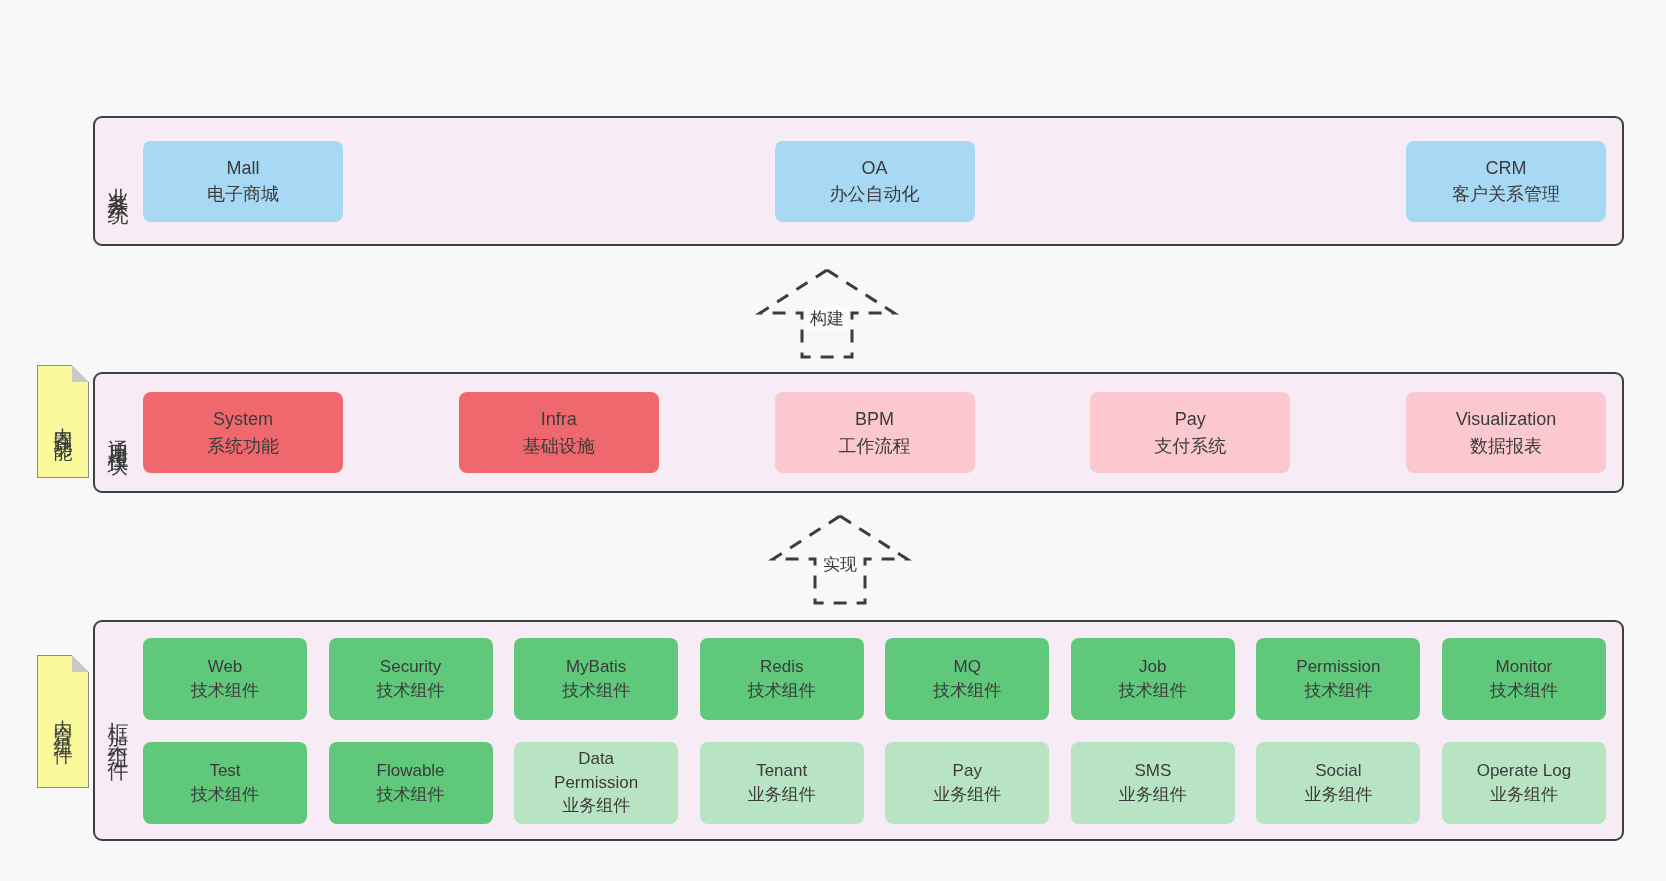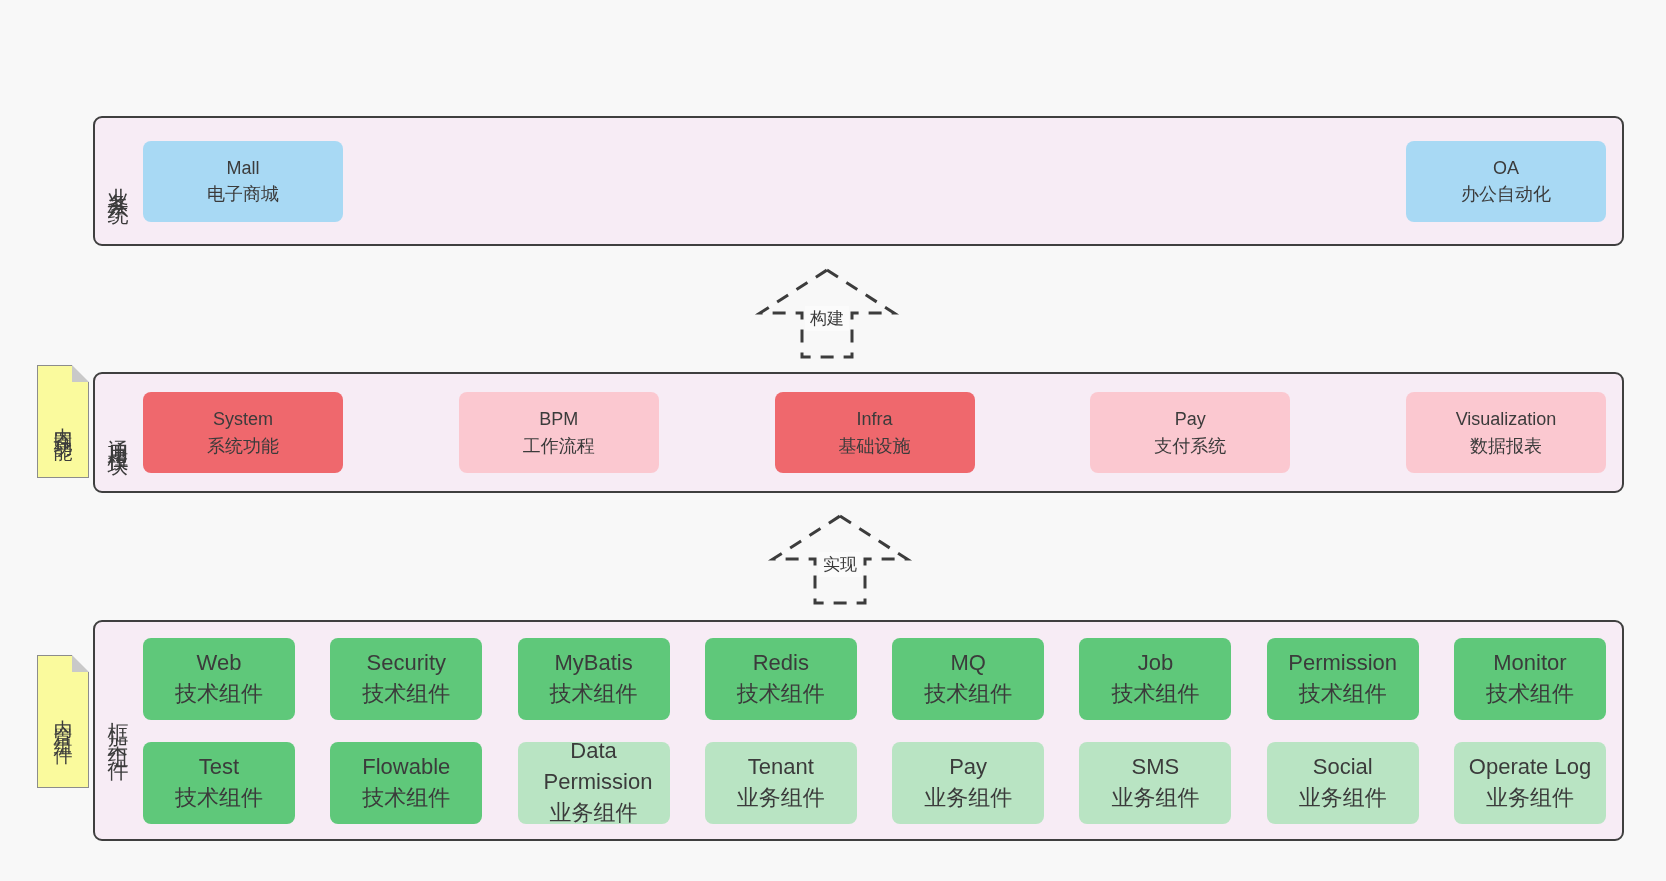--- a/index.html
+++ b/index.html
@@ -34,21 +34,21 @@
     flex:1;display:flex;flex-direction:column;justify-content:center;
     gap:22px;padding:0 16px 0 2px;
   }
   .row{display:flex;align-items:center;justify-content:space-between;}
   .box{
     border-radius:8px;display:flex;flex-direction:column;
     align-items:center;justify-content:center;
     text-align:center;line-height:1.45;
   }
   .box-lg{width:200px;height:81px;font-size:18px;}
-  .box-sm{width:152px;height:82px;font-size:22px;line-height:1.4;}
+  .box-sm{width:164px;height:82px;font-size:17px;line-height:1.4;}
   .blue{background:var(--c-blue);}
   .red{background:var(--c-red);}
   .pink{background:var(--c-pink);}
   .green{background:var(--c-green);}
   .greenlight{background:var(--c-greenlight);}
   .wrap-en{max-width:100px;}
   .note{
     position:absolute;left:37px;width:52px;
     background:var(--c-note);border:1px solid #8c8c8c;
     display:flex;align-items:center;justify-content:center;
@@ -78,20 +78,24 @@
   <div class="panel-label">业务系统</div>
   <div class="panel-content">
     <div class="box box-lg blue">
       <span>Mall</span>
       <span>电子商城</span>
     </div>
     <div class="box box-lg blue">
       <span>OA</span>
       <span>办公自动化</span>
     </div>
+    <div class="box box-lg blue">
+      <span>CRM</span>
+      <span>客户关系管理</span>
+    </div>
   </div>
 </div>
 
 <div class="arrow" style="left:752px;top:266px;">
   <svg width="150" height="95" viewBox="0 0 150 95">
     <path d="M75,4 L142,47 L100,47 L100,91 L50,91 L50,47 L8,47 Z" fill="none" stroke="#3c3c3c" stroke-width="3" stroke-dasharray="13 10"></path>
   </svg>
   <span class="arrow-label">构建</span>
 </div>
 
@@ -99,27 +103,27 @@
   <span class="note-fold"></span>
   <span class="note-text" style="letter-spacing:5px;">内置功能</span>
 </div>
 <div class="panel" style="top:372px;height:121px;">
   <div class="panel-label">通用模块</div>
   <div class="panel-content">
     <div class="box box-lg red">
       <span>System</span>
       <span>系统功能</span>
     </div>
+    <div class="box box-lg red">
+      <span>Infra</span>
+      <span>基础设施</span>
+    </div>
     <div class="box box-lg pink">
       <span>BPM</span>
       <span>工作流程</span>
-    </div>
-    <div class="box box-lg red">
-      <span>Infra</span>
-      <span>基础设施</span>
     </div>
     <div class="box box-lg pink">
       <span>Pay</span>
       <span>支付系统</span>
     </div>
     <div class="box box-lg pink">
       <span>Visualization</span>
       <span>数据报表</span>
     </div>
   </div>

